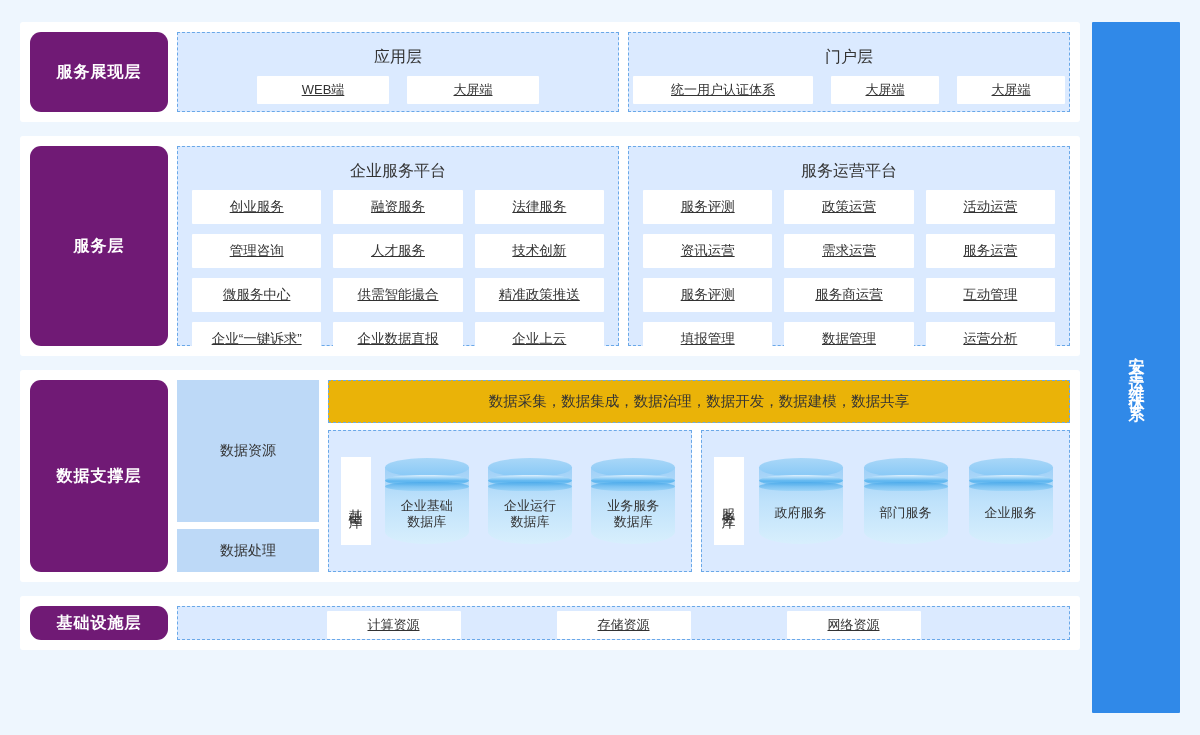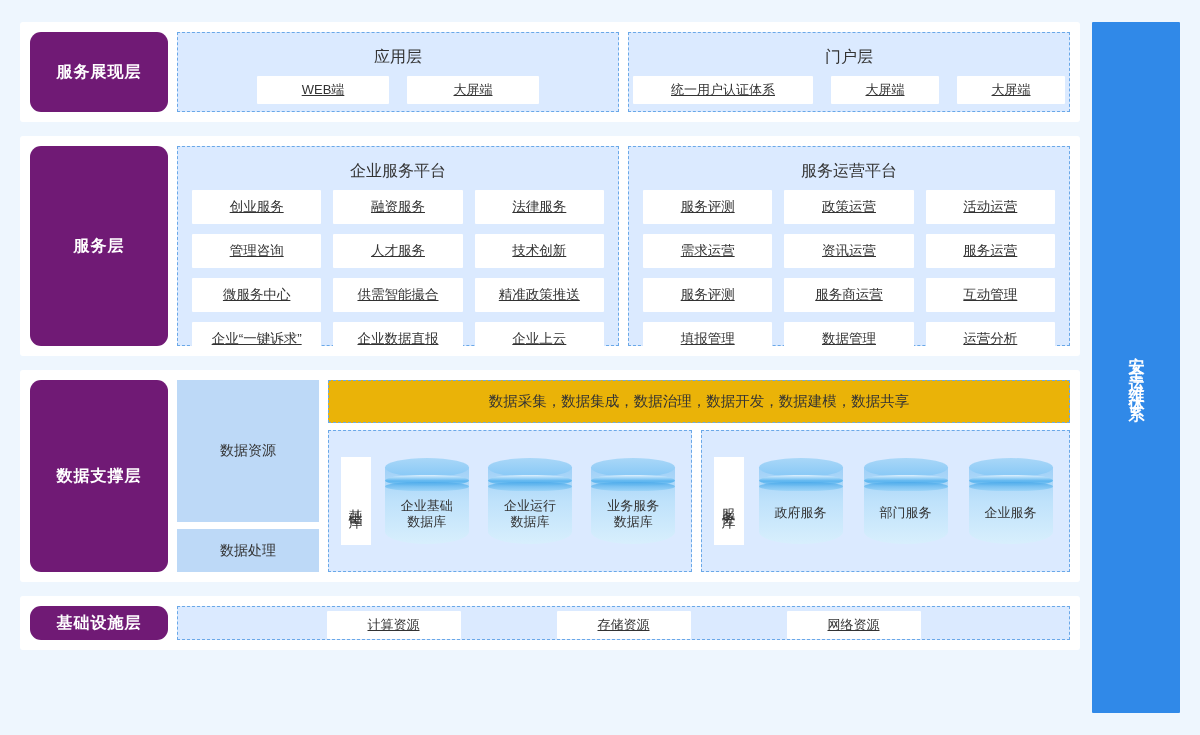--- a/index.html
+++ b/index.html
@@ -263,22 +263,22 @@
             <div class="chip">企业上云</div>
           </div>
         </div>
 
         <div class="panel">
           <div class="panel-title">服务运营平台</div>
           <div class="grid3">
             <div class="chip">服务评测</div>
             <div class="chip">政策运营</div>
             <div class="chip">活动运营</div>
+            <div class="chip">资讯运营</div>
             <div class="chip">需求运营</div>
-            <div class="chip">资讯运营</div>
             <div class="chip">服务运营</div>
             <div class="chip">服务评测</div>
             <div class="chip">服务商运营</div>
             <div class="chip">互动管理</div>
             <div class="chip">填报管理</div>
             <div class="chip">数据管理</div>
             <div class="chip">运营分析</div>
           </div>
         </div>
 

